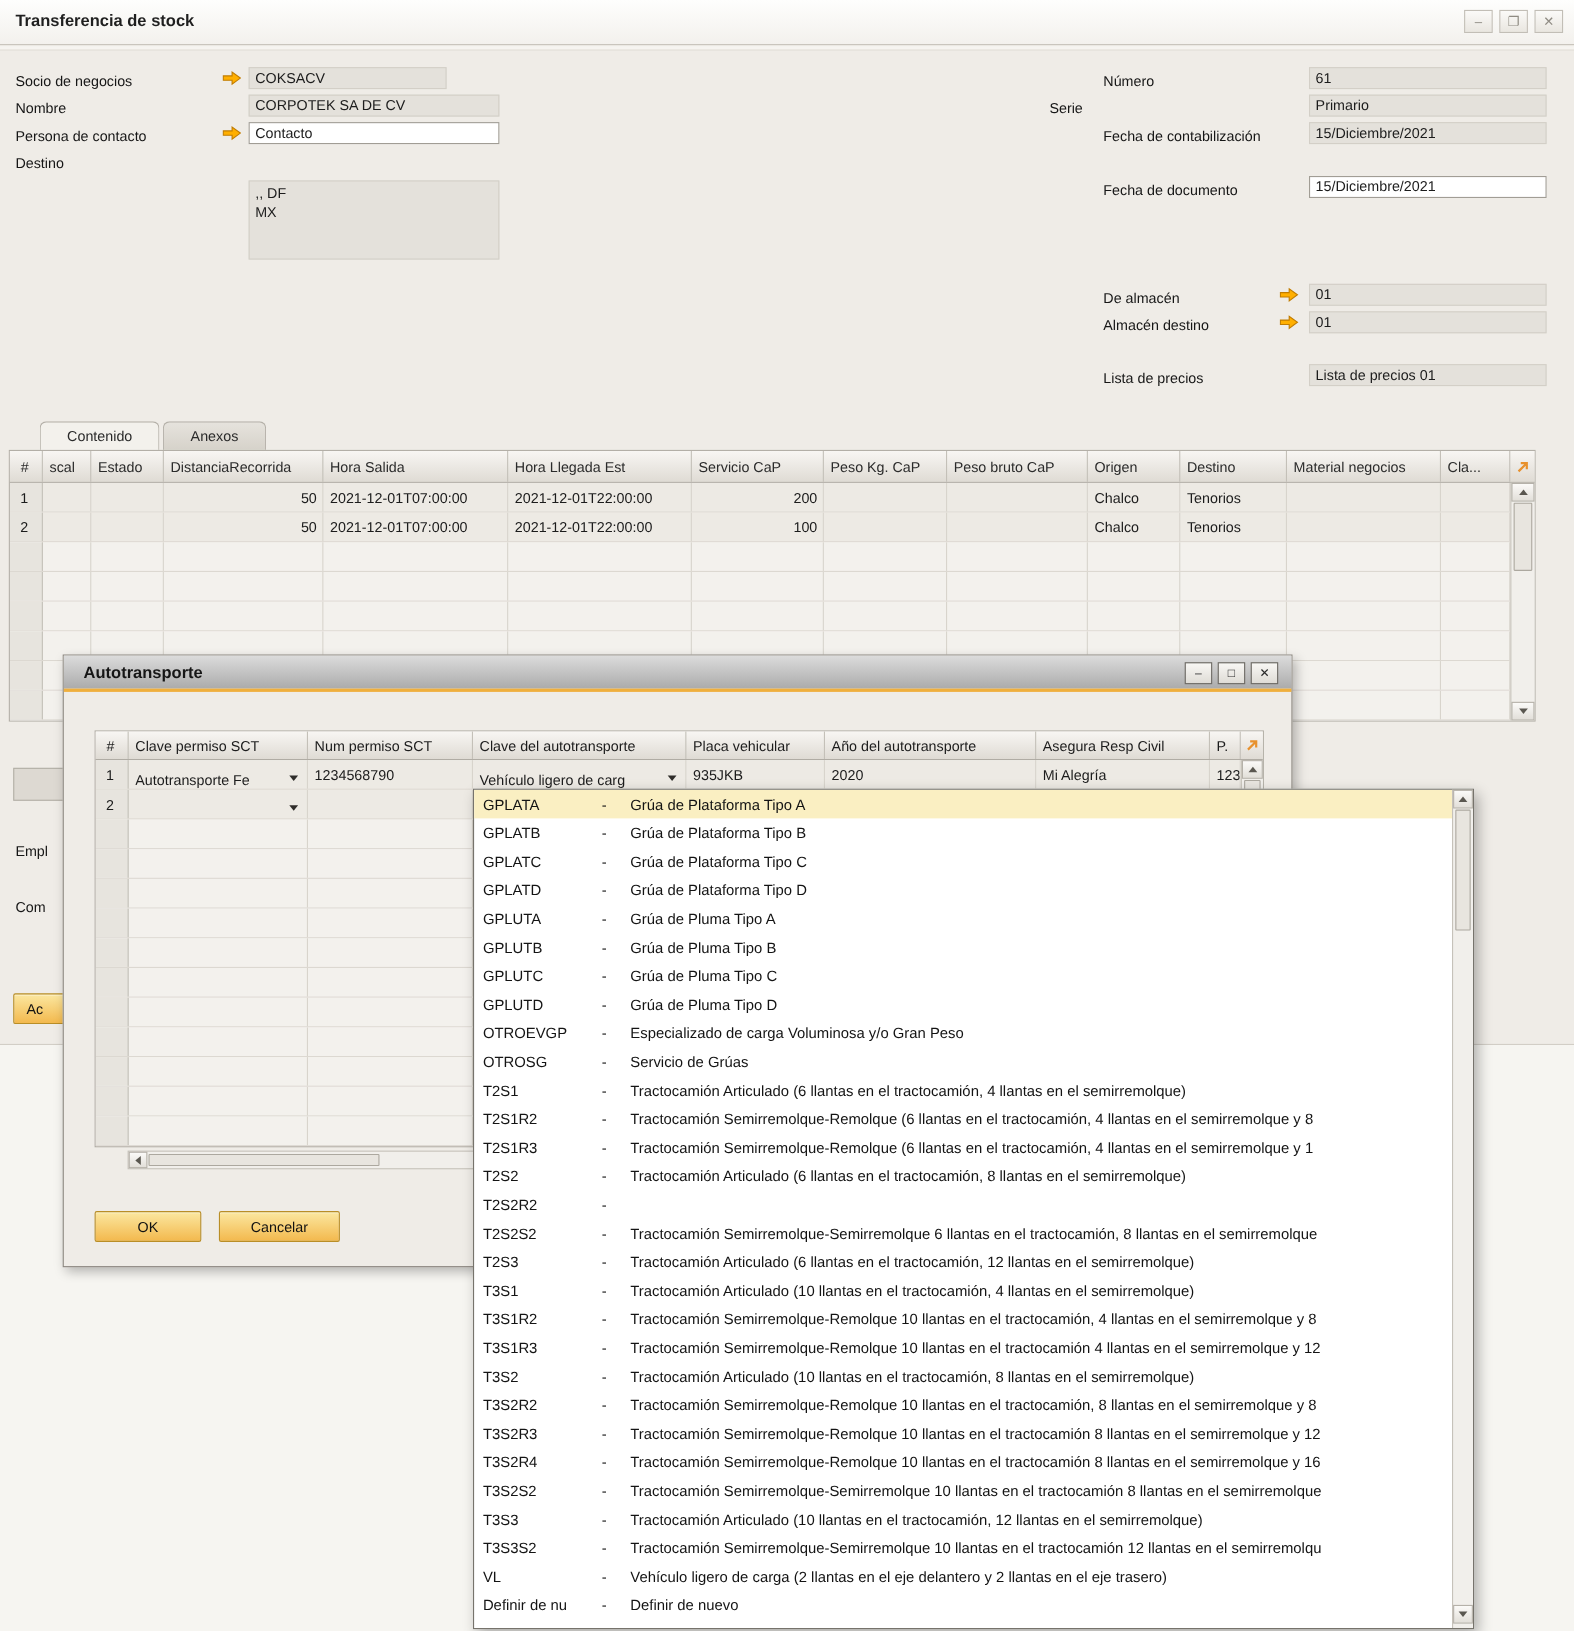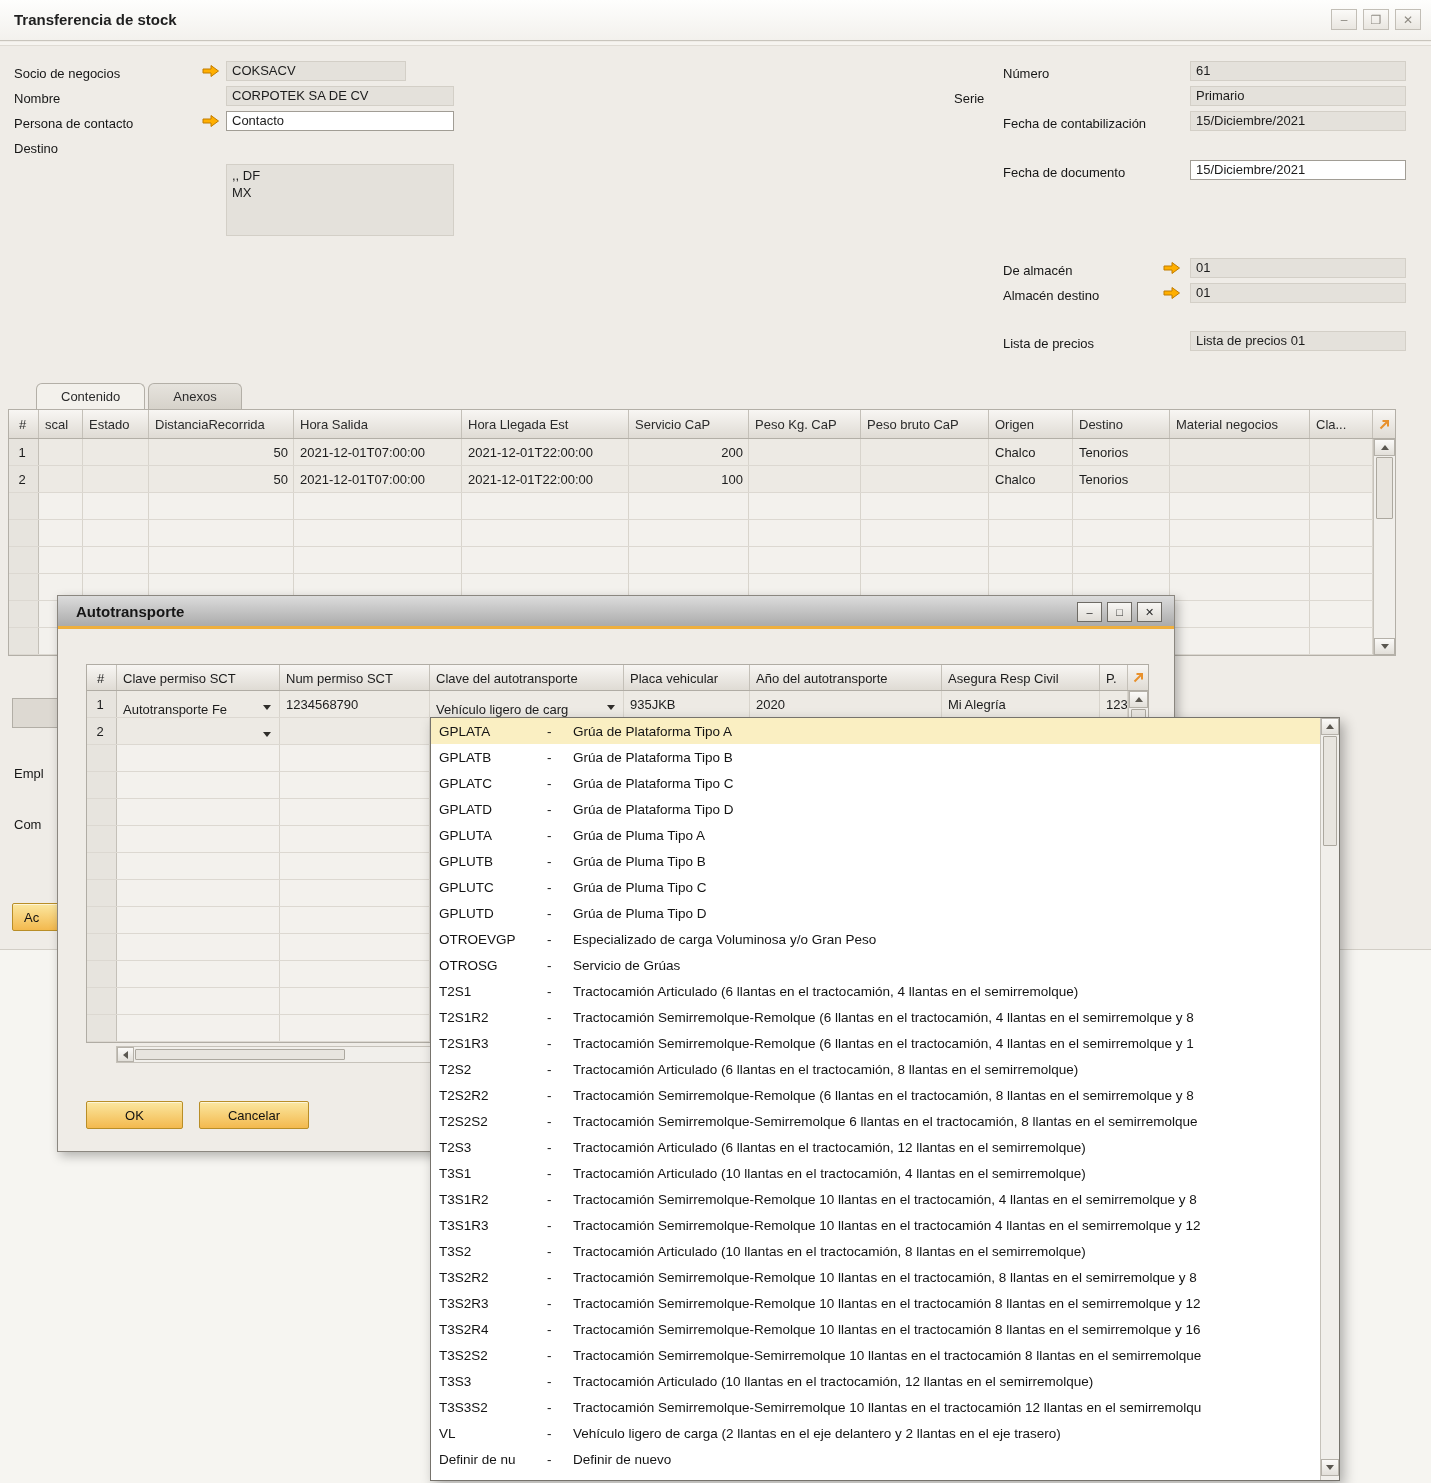--- a/index.html
+++ b/index.html
@@ -750,21 +750,20 @@
 
         <div class="dd-item with-data">
           <span class="dd-code">T2S2</span>
           <span class="dd-sep">-</span>
           <span class="dd-desc">Tractocamión Articulado (6 llantas en el tractocamión, 8 llantas en el semirremolque)</span>
         </div>
 
         <div class="dd-item with-data">
           <span class="dd-code">T2S2R2</span>
           <span class="dd-sep">-</span>
-          <span class="dd-desc">Tractocamión Semirremolque-Remolque (6 llantas en el tractocamión, 8 llantas en el semirremolque y 8</span>
         </div>
 
         <div class="dd-item with-data">
           <span class="dd-code">T2S2S2</span>
           <span class="dd-sep">-</span>
           <span class="dd-desc">Tractocamión Semirremolque-Semirremolque 6 llantas en el tractocamión, 8 llantas en el semirremolque</span>
         </div>
 
         <div class="dd-item with-data">
           <span class="dd-code">T2S3</span>

